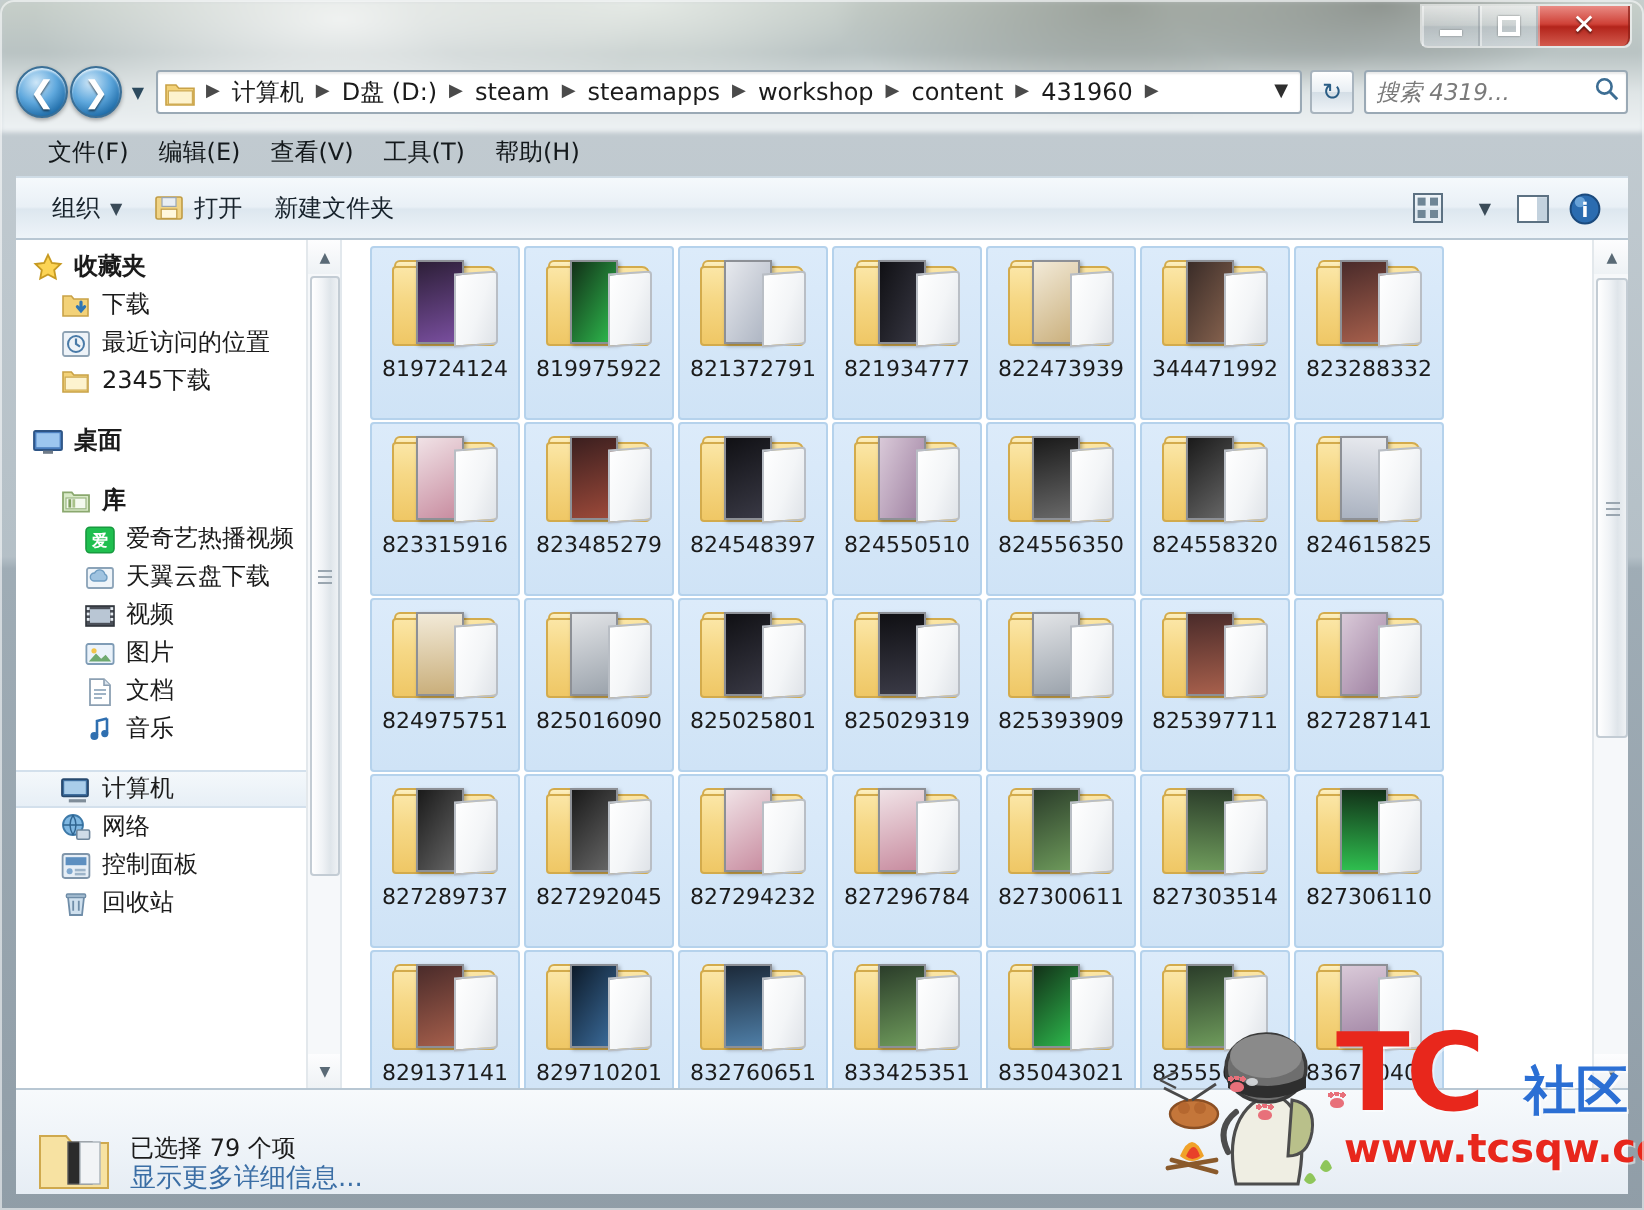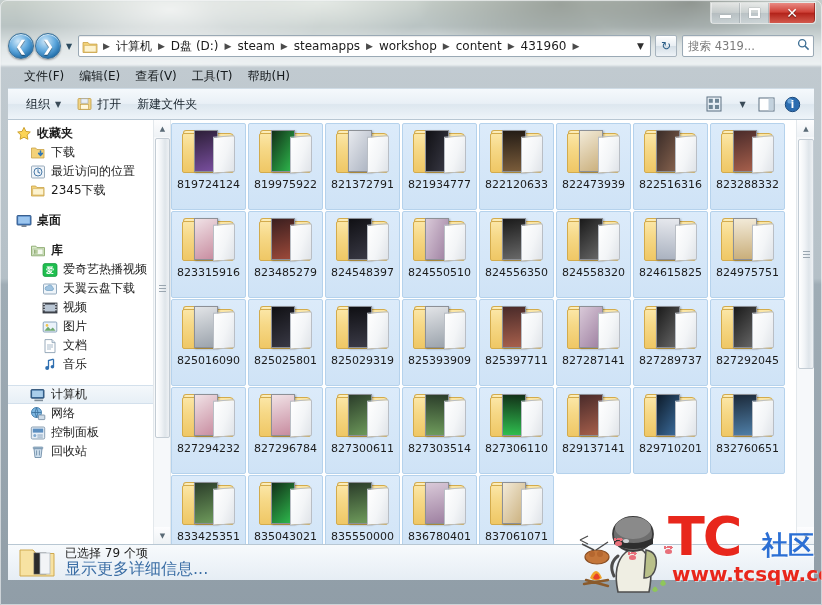--- a/index.html
+++ b/index.html
@@ -121,21 +121,21 @@
     display: flex; align-items: center; justify-content: center;
     color: #2a5d85; font-size: 12px;
   }
   #search-box {
     width: 132px; height: 22px; flex: 0 0 auto; margin-left: 5px;
     background: #fff; border: 1px solid #9aa9b5; border-radius: 2px;
     display: flex; align-items: center; padding: 0 3px 0 5px;
     box-shadow: inset 0 1px 1px rgba(0,0,0,.09);
   }
   #search-input-text {
-    flex: 1 1 auto; font-size: 11.5px; color: #7a7a7a; 
+    flex: 1 1 auto; font-size: 11.5px; color: #7a7a7a; font-style: italic;
     white-space: nowrap; overflow: hidden;
   }
   #search-icon-glyph { color:#3c6d93; font-size: 13px; flex: 0 0 auto; }
 
   
   #menubar {
     position: absolute; left: 8px; top: 64px; width: 806px; height: 24px;
     display: flex; align-items: center;
     background: rgba(255,255,255,0.0);
     padding-left: 10px;
@@ -209,21 +209,21 @@
   .sb-grip { width: 7px; height: 7px; background:
       repeating-linear-gradient(180deg, #9aa6b0 0 1px, transparent 1px 3px); }
 
   
   #contentpane {
     flex: 1 1 auto; position: relative; background: #fff; overflow: hidden;
   }
   #filegrid {
     position: absolute; left: 0; top: 3px; right: 18px; bottom: 0;
     display: flex; flex-wrap: wrap; align-content: flex-start;
-    padding-left: 0;
+    padding-left: 14px;
     align-items: flex-end;
   }
   .fileitem {
     width: 75px; height: 87px; margin: 0 2px 1px 0;
     display: flex; flex-direction: column; align-items: center;
     background: linear-gradient(180deg, #dcebfa 0%, #cfe3f6 100%);
     border: 1px solid #b5d2ec;
     border-radius: 2px;
     overflow: hidden;
   }
@@ -259,28 +259,28 @@
     word-break: break-all;
   }
   
   #content-scrollbar {
     position: absolute; right: 0; top: 0; width: 18px; height: 100%;
     background: #f6f8fa; border-left: 1px solid #e3e8ec;
   }
 
   
   #statusbar {
-    position: absolute; left: 8px; top: 545px; width: 806px; height: 35px;
+    position: absolute; left: 8px; top: 545px; width: 806px; height: 52px;
     background: linear-gradient(180deg, #f7fafc 0%, #eef3f8 55%, #e6edf4 100%);
-    display: flex; align-items: flex-start; padding-left: 10px;
+    display: flex; align-items: flex-end; padding-left: 10px;
   }
   #status-folder-icon { width: 38px; height: 34px; position: relative; flex: 0 0 auto; margin-right: 9px;}
   #status-text { display: flex; flex-direction: column; justify-content: center; }
   #status-line1 { font-size: 12px; color: #1b1b1b; line-height: 16px; }
-  #status-line2 { font-size: 16px; color: #3b6ea5; line-height: 15px; }
+  #status-line2 { font-size: 13px; color: #3b6ea5; line-height: 15px; }
 
   
   #watermark {
     position: absolute; left: 576px; top: 500px; width: 246px; height: 100px;
     pointer-events: none;
   }
   #wm-tc {
     position: absolute; left: 92px; top: 10px;
     font-size: 54px; font-weight: bold; color: #e8271c;
     font-family: "DejaVu Sans", "Liberation Sans", sans-serif;
@@ -622,42 +622,33 @@
               <div class="folder-back"></div>
               <div class="folder-pic" style="background-image:linear-gradient(112deg,#101014,#3a3a46);"></div>
               <div class="folder-front"></div>
             </div>
             <div class="fname">821934777</div>
           </div>
           <div class="fileitem">
             <div class="thumb">
               <div class="folder-tab"></div>
               <div class="folder-back"></div>
-              <div class="folder-pic" style="background-image:linear-gradient(177deg,#241c16,#7a5c3a);"></div>
-              <div class="folder-front"></div>
-            </div>
-            <div class="fname">822120633</div>
-          </div>
-          <div class="fileitem">
-            <div class="thumb">
-              <div class="folder-tab"></div>
-              <div class="folder-back"></div>
               <div class="folder-pic" style="background-image:linear-gradient(145deg,#f2ead8,#c9ae7a);"></div>
               <div class="folder-front"></div>
             </div>
             <div class="fname">822473939</div>
           </div>
           <div class="fileitem">
             <div class="thumb">
               <div class="folder-tab"></div>
               <div class="folder-back"></div>
               <div class="folder-pic" style="background-image:linear-gradient(121deg,#3a2c28,#8a6550);"></div>
               <div class="folder-front"></div>
             </div>
-            <div class="fname">822516316</div>
+            <div class="fname">344471992</div>
           </div>
           <div class="fileitem">
             <div class="thumb">
               <div class="folder-tab"></div>
               <div class="folder-back"></div>
               <div class="folder-pic" style="background-image:linear-gradient(162deg,#4a2b2a,#a8604c);"></div>
               <div class="folder-front"></div>
             </div>
             <div class="fname">823288332</div>
           </div>

